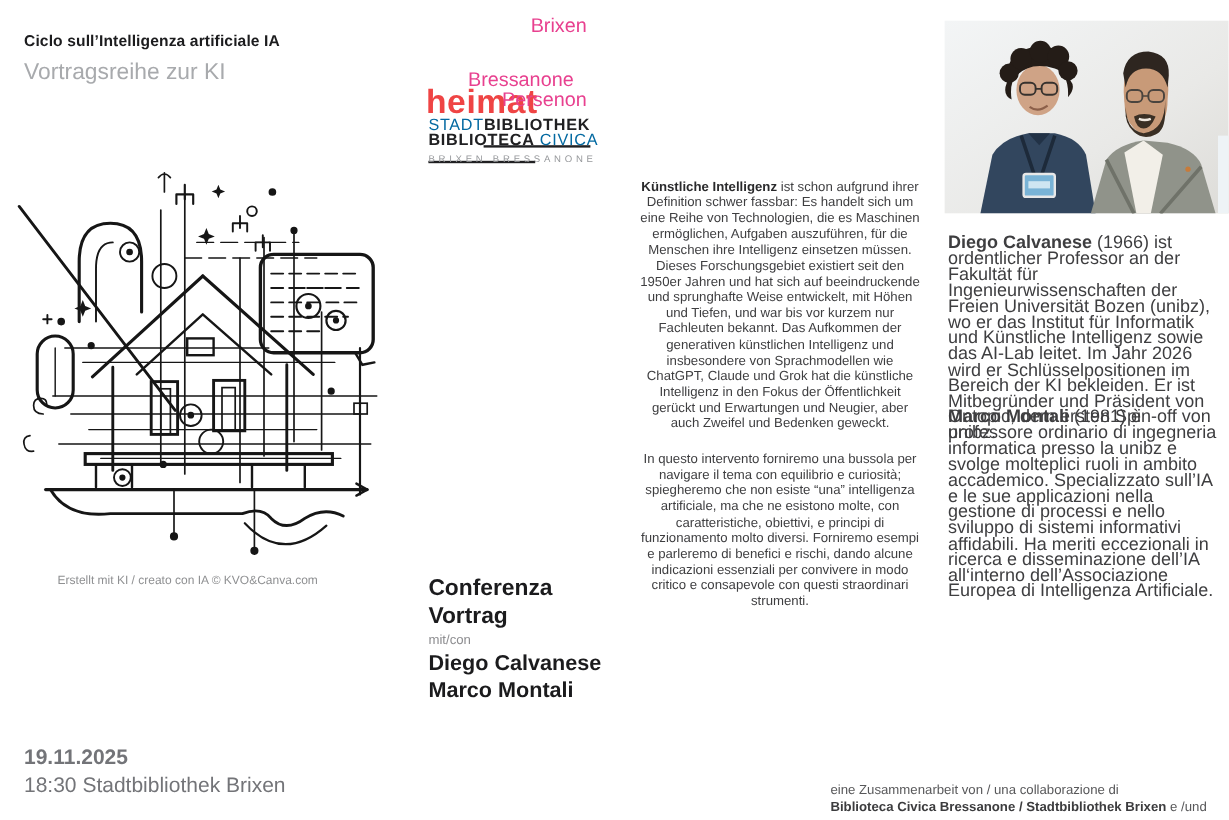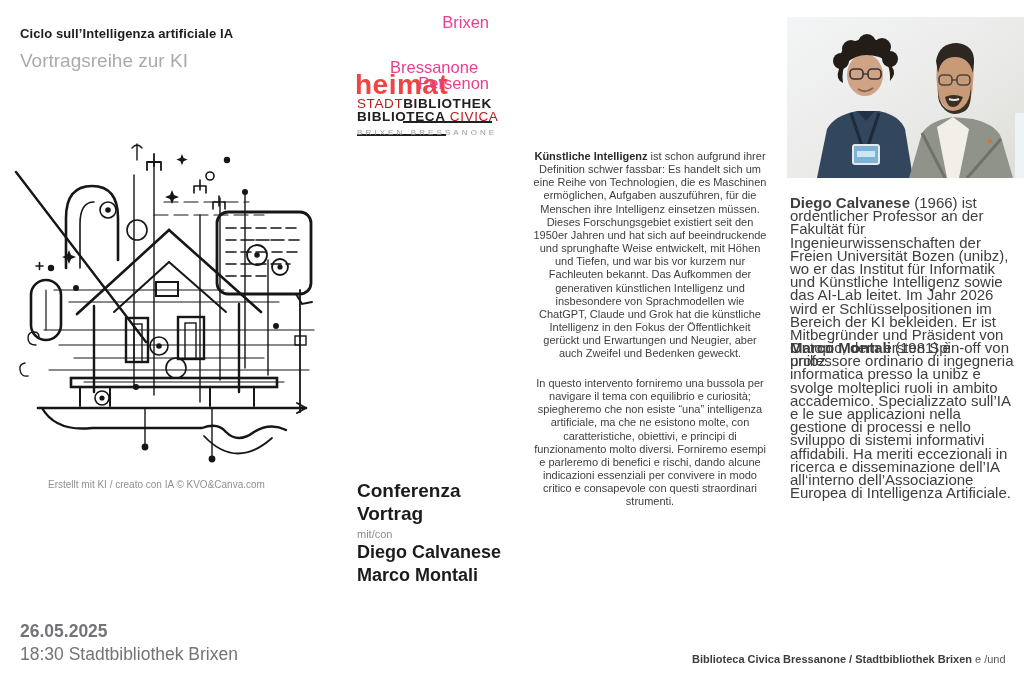--- a/index.html
+++ b/index.html
@@ -21,21 +21,21 @@
   
   .heimat { left:355px; top:13px; width:135px; height:72px; }
   .heimat .brixen { position:absolute; right:1px; top:0; font-size:16.5px; font-weight:500; color:#e8408f; }
   .heimat .brand  { position:absolute; left:0; top:14px; font-size:28px; font-weight:700; color:#ef4444; letter-spacing:0.5px;margin-top:42px; }
   .heimat .bressanone { position:absolute; left:35px; top:45px; font-size:16.5px; font-weight:500; color:#e8408f; }
   .heimat .persenon   { position:absolute; right:1px; top:61px; font-size:16.5px; font-weight:500; color:#e8408f; }
 
   
   .liblogo { left:357px; top:98px; }
   .liblogo .row { font-size:13.5px; letter-spacing:0.6px; line-height:12px; white-space:nowrap; }
-  .liblogo .gray { color:#b91c1c; font-weight:400; }
+  .liblogo .gray { color:#0369a1; font-weight:400; }
   .liblogo .blackul { color:#202022; font-weight:700; border-bottom:2px solid #202022; padding-bottom:10px; }
   .liblogo .row2 { margin-top:1px; }
   .liblogo .row3 { margin-top:5px; font-size:8px; letter-spacing:3.1px; color:#97999c; font-weight:500; }
 
   
   .artwork { left:14px; top:140px; width:330px; height:335px; }
   .artwork-caption { left:48px; top:479px; font-size:10px; color:#8f9092; }
 
   
   .col-mid { width:234px; font-size:11px; line-height:13.15px; color:#3e3e40;text-align:center; }
@@ -216,19 +216,20 @@
   <path d="M162,82 Q167,84 172,82" stroke="#f0e8df" stroke-width="2" fill="none"></path>
   <rect x="152" y="58" width="13" height="10" rx="4" fill="none" stroke="#4a443e" stroke-width="1.6"></rect>
   <rect x="170" y="58" width="13" height="10" rx="4" fill="none" stroke="#4a443e" stroke-width="1.6"></rect>
   <path d="M165,63 h5" stroke="#4a443e" stroke-width="1.4"></path>
 </svg>
 
 <p class="abs bio bio-1"><b>Diego Calvanese</b><span> (1966) ist ordentlicher Professor an der Fakultät für Ingenieurwissenschaften der Freien Universität Bozen (unibz), wo er das Institut für Informatik und Künstliche Intelligenz sowie das AI-Lab leitet. Im Jahr 2026 wird er Schlüsselpositionen im Bereich der KI bekleiden. Er ist Mitbegründer und Präsident von Ontopic, dem ersten Spin-off von unibz.</span></p>
 <p class="abs bio bio-2"><b>Marco Montali</b><span> (1981) è professore ordinario di ingegneria informatica presso la unibz e svolge molteplici ruoli in ambito accademico. Specializzato sull’IA e le sue applicazioni nella gestione di processi e nello sviluppo di sistemi informativi affidabili. Ha meriti eccezionali in ricerca e disseminazione dell’IA all‘interno dell’Associazione Europea di Intelligenza Artificiale.</span></p>
 
 <div class="abs schedule">
-  <div class="b">26.05.2025</div>
+  <div class="b">19.11.2025</div>
   <div>18:30 Stadtbibliothek Brixen</div>
 </div>
 
 <div class="abs collab">
+  <div>eine Zusammenarbeit von / una collaborazione di</div>
   <div><b>Biblioteca Civica Bressanone / Stadtbibliothek Brixen</b><span> e /und</span></div>
 </div>
 
 </body></html>

